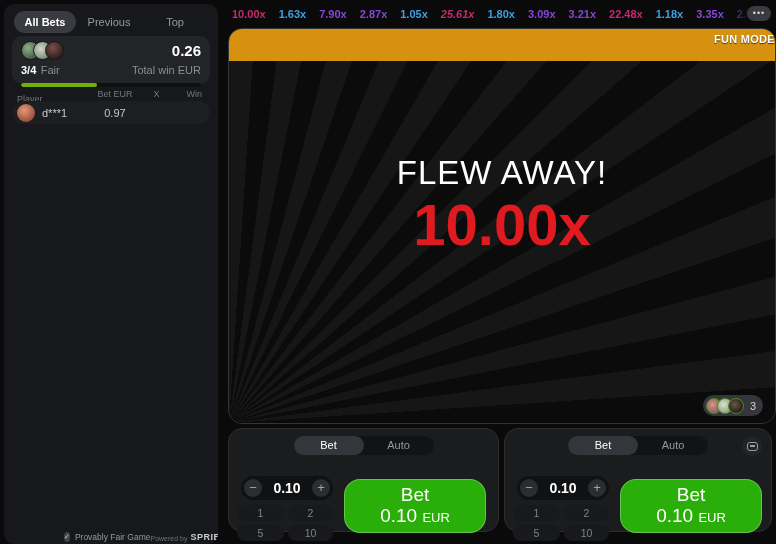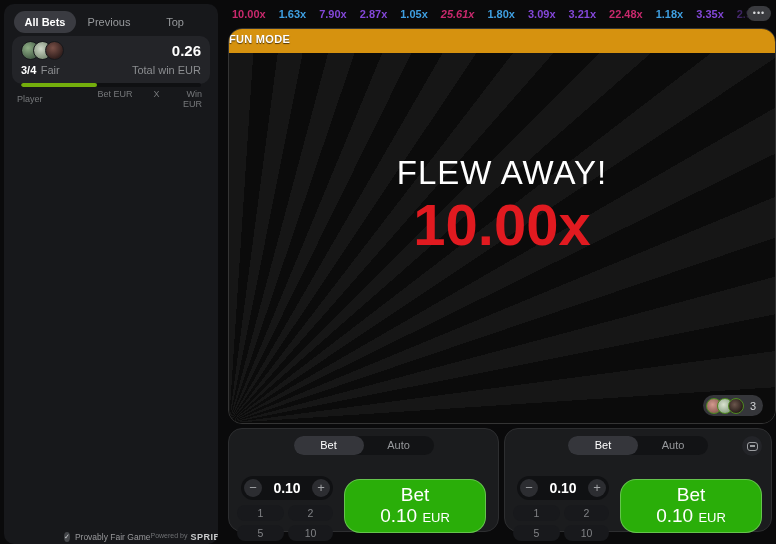--- a/index.html
+++ b/index.html
@@ -31,43 +31,43 @@
   .thead { position:absolute; left:8px; top:85px; width:198px; display:flex; font-size:9px; color:#76787b; }
   .trow  { position:absolute; left:8px; top:97px; width:198px; height:23px; background:#1d1e22;
            border-radius:12px; display:flex; align-items:center; font-size:11px; color:#c6c8ca; }
   .col-player { width:38%; display:flex; align-items:center; padding-left:5px; }
   .col-bet { width:28%; text-align:center; }
   .col-x { width:14%; text-align:center; }
   .col-win { width:20%; text-align:right; padding-right:8px; }
   .row-avatar { width:18px; height:18px; border-radius:50%; margin-right:7px;
                 background:radial-gradient(circle at 40% 35%, #e09a76, #9c4f3c 72%); }
   .sidebar-footer { position:absolute; left:0; top:528px; width:214px; display:flex;
-                    align-items:flex-start; padding:0 6px 0 60px; }
+                    align-items:flex-end; padding:0 6px 0 60px; }
   .fair-icon { width:10px; height:10px; border-radius:50%; background:#44464a; color:#cfd1d3;
                font-size:7px; line-height:10px; text-align:center; margin-right:5px; }
   .fair-label { font-size:8.5px; color:#98989b; white-space:nowrap; }
   .powered { margin-left:auto; font-size:7px; color:#6f7174; white-space:nowrap; }
   .brand { font-size:9px; font-weight:bold; color:#c9cbcd; letter-spacing:0.5px; margin-left:3px; }
 
   
   .history { position:absolute; left:228px; top:0; width:548px; height:27px;
              display:flex; align-items:center; overflow:hidden; }
   .history-list { display:flex; gap:13px; padding-left:4px; white-space:nowrap; }
   .chip { font-size:11px; font-weight:bold; cursor:pointer; }
   .history-fade { position:absolute; right:0; top:0; width:56px; height:27px;
                   background:linear-gradient(to right, rgba(10,10,11,0), #0a0a0b 65%); pointer-events:none; }
   .more-btn { position:absolute; right:5px; top:6px; width:24px; height:15px; border-radius:8px;
               background:#3a3b3f; color:#d6d8da; font-size:9px; line-height:14px; text-align:center;
               letter-spacing:1px; cursor:pointer; z-index:2; }
 
   
   .game-box { position:absolute; left:228px; top:28px; width:548px; height:396px;
               border:1px solid #343434; border-radius:14px; overflow:hidden; background:#0b0b0b; }
-  .fun-banner { position:relative; height:24px; background:var(--banner,#d6920f);
-                text-align:left; z-index:3; }
+  .fun-banner { position:relative; height:32px; background:var(--banner,#d6920f);
+                text-align:right; z-index:3; }
   .fun-banner span { font-size:11px; font-weight:bold; color:#fff; line-height:15px;
                      text-shadow:0 1px 1px rgba(0,0,0,0.65); letter-spacing:0.3px; }
   .sunburst { position:absolute; left:0; top:16px; right:0; bottom:0;
               background:repeating-conic-gradient(from 0deg at 0% 100%, #161616 0deg 3.75deg, #0b0b0b 3.75deg 7.5deg); }
   .flew-away { position:absolute; left:0; top:125px; width:100%; text-align:center;
                font-size:33px; font-weight:500; color:#fff; letter-spacing:1px; z-index:2; }
   .crash-mult { position:absolute; left:0; top:162px; width:100%; text-align:center;
                 font-size:58px; font-weight:bold; color:var(--crash,#e11a20); z-index:2; }
   .players-pill { position:absolute; right:12px; bottom:7px; height:21px; background:#35363a;
                   border-radius:11px; display:flex; align-items:center; padding:0 7px 0 3px; z-index:2; }
@@ -143,20 +143,29 @@
       </div>
     </div>
 
     <div class="thead">
       <div class="col-player">Player</div>
       <div class="col-bet">Bet EUR</div>
       <div class="col-x">X</div>
       <div class="col-win">Win EUR</div>
     </div>
 
+    <div class="trow">
+      <div class="col-player">
+        <span class="row-avatar"></span>
+        <span>d***1</span>
+      </div>
+      <div class="col-bet">0.97</div>
+      <div class="col-x"></div>
+      <div class="col-win"></div>
+    </div>
 
     <div class="sidebar-footer">
       <span class="fair-icon">✓</span>
       <span class="fair-label">Provably Fair Game</span>
       <span class="powered">Powered by</span>
       <span class="brand">SPRIBE</span>
     </div>
   </div>
 
   <div class="history">

